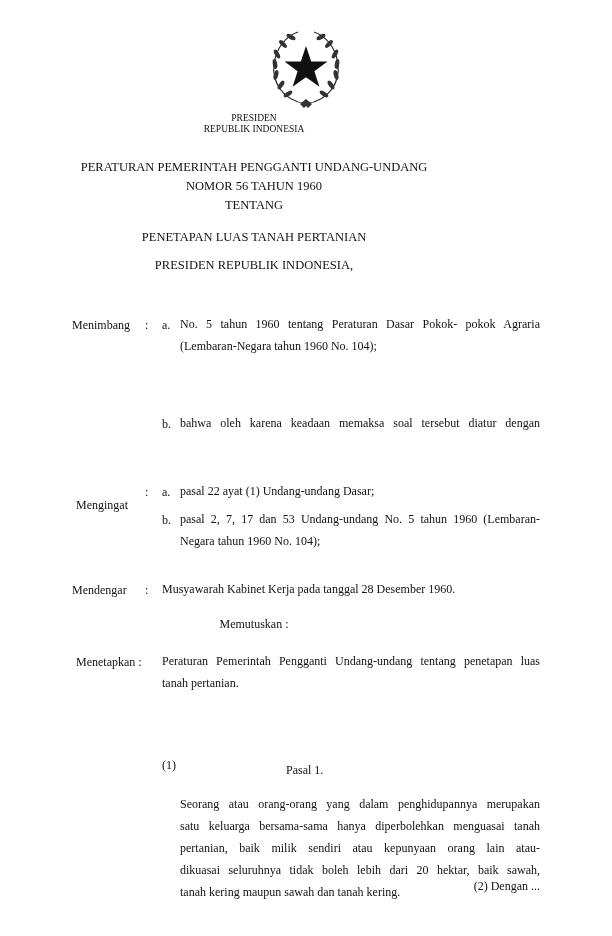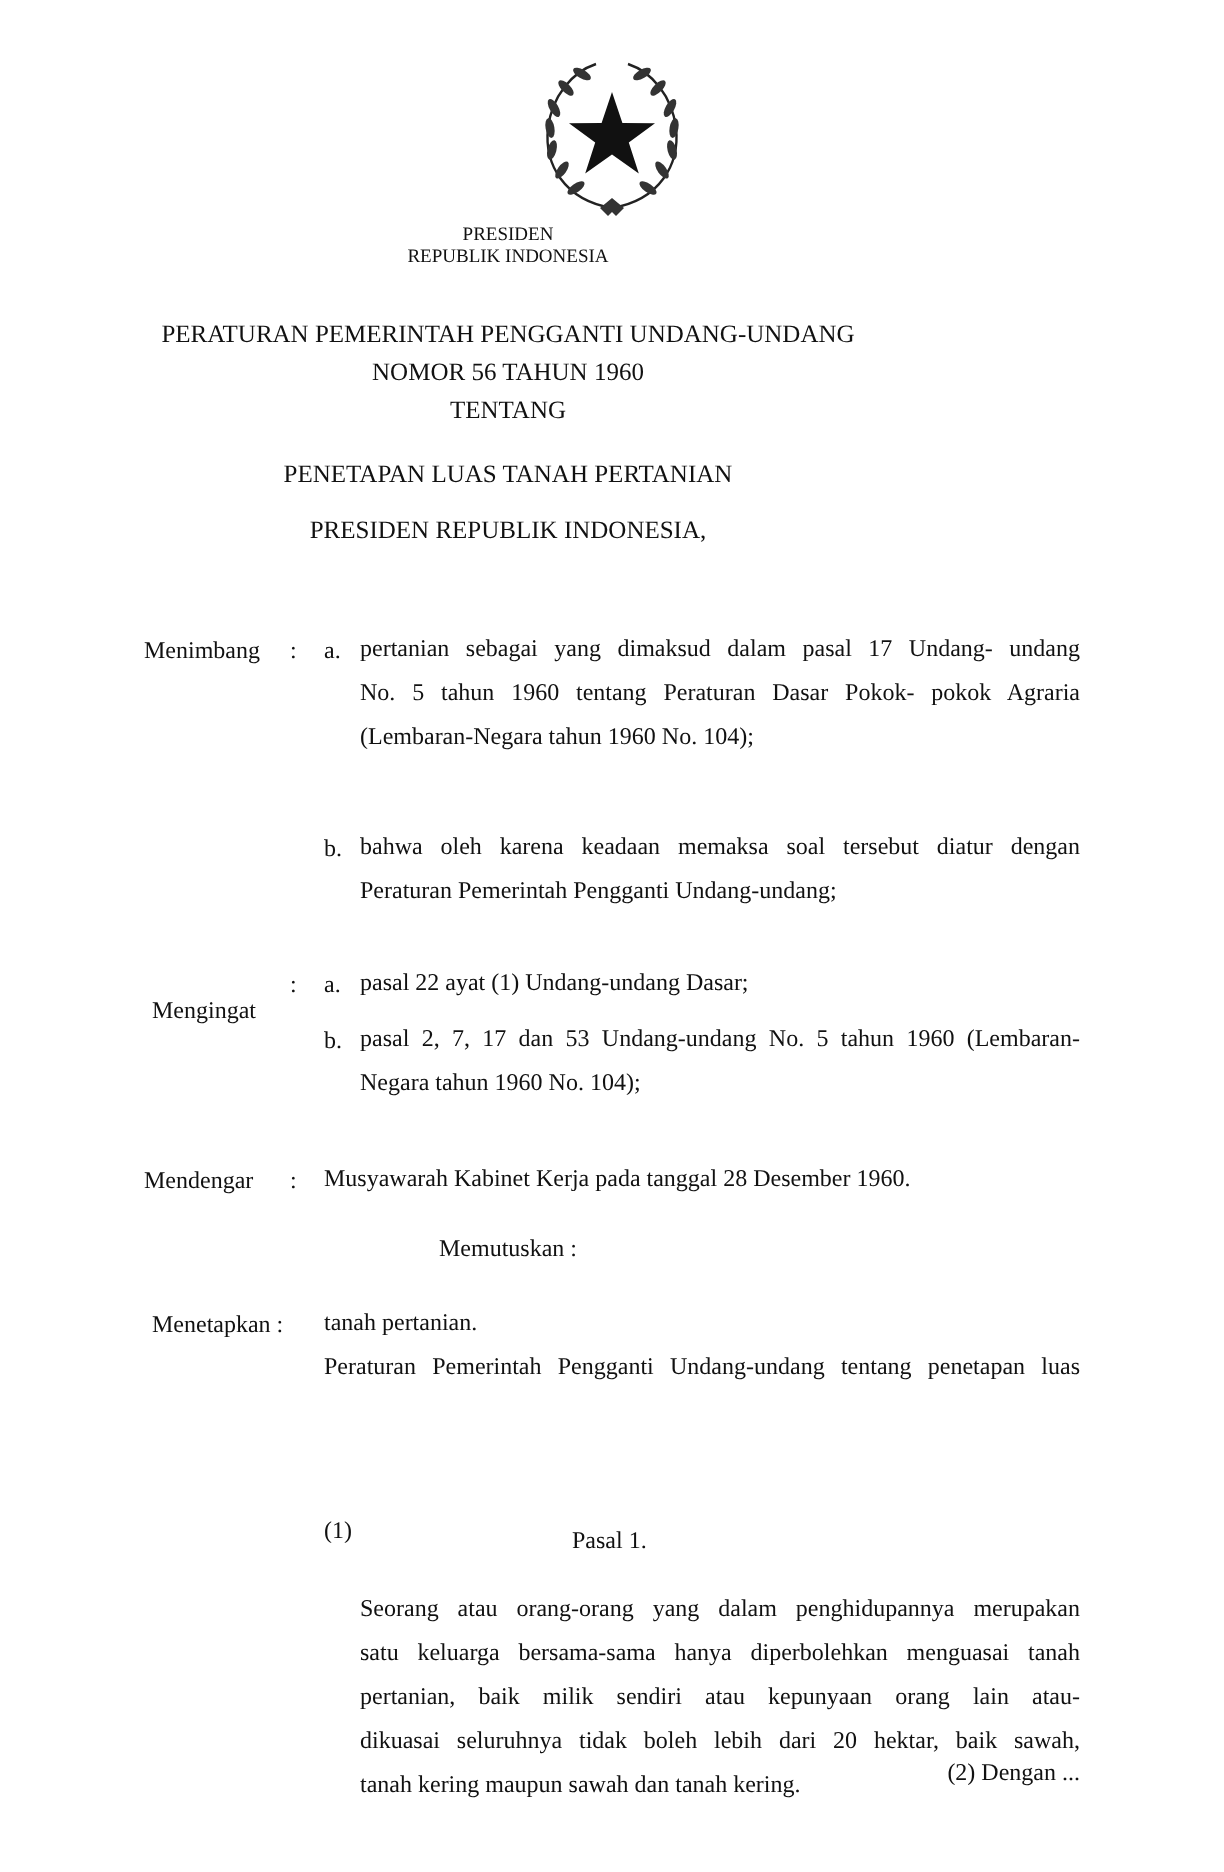--- a/index.html
+++ b/index.html
@@ -65,28 +65,26 @@
 <div class="abs center title" style="top:177px;">NOMOR 56 TAHUN 1960</div>
 <div class="abs center title" style="top:196px;">TENTANG</div>
 <div class="abs center title" style="top:201px;margin-top:27px;">PENETAPAN LUAS TANAH  PERTANIAN</div>
 
 <div class="abs center title" style="top:256px;">PRESIDEN REPUBLIK INDONESIA,</div>
 
 <div class="abs label" style="left:72px; top:318px;">Menimbang</div>
 <div class="abs colon" style="left:145px; top:318px;">:</div>
 <div class="abs item-letter" style="left:162px; top:318px;">a.</div>
 <div class="abs para" style="left:180px; top:313px; width:360px;">
-  <span class="line just">pertanian sebagai yang dimaksud dalam pasal 17 Undang- undang</span>
   <span class="line just">No. 5 tahun 1960 tentang Peraturan Dasar Pokok- pokok Agraria</span>
   <span class="line" style="display:block;">(Lembaran-Negara tahun 1960 No. 104);</span>
 </div>
 <div class="abs item-letter" style="left:162px; top:417px;">b.</div>
 <div class="abs para" style="left:180px; top:412px; width:360px;">
   <span class="line just">bahwa oleh karena keadaan memaksa soal tersebut diatur dengan</span>
-  <span class="line" style="display:block;">Peraturan Pemerintah Pengganti Undang-undang;</span>
 </div>
 
 <div class="abs label" style="left:76px; top:498px;font-family:Liberation Serif, serif;">Mengingat</div>
 <div class="abs colon" style="left:145px; top:485px;">:</div>
 <div class="abs item-letter" style="left:162px; top:485px;">a.</div>
 <div class="abs para" style="left:180px; top:480px; width:360px;">
   <span class="line" style="display:block;">pasal 22 ayat (1) Undang-undang Dasar;</span>
 </div>
 <div class="abs item-letter" style="left:162px; top:513px;">b.</div>
 <div class="abs para" style="left:180px; top:508px; width:360px;">
@@ -97,22 +95,22 @@
 <div class="abs label" style="left:72px; top:583px;">Mendengar</div>
 <div class="abs colon" style="left:145px; top:583px;">:</div>
 <div class="abs para" style="left:162px; top:578px; width:380px;">
   <span class="line" style="display:block;">Musyawarah Kabinet Kerja pada tanggal 28 Desember 1960.</span>
 </div>
 
 <div class="abs center label" style="top:617px;">Memutuskan :</div>
 
 <div class="abs label" style="left:76px; top:655px;">Menetapkan :</div>
 <div class="abs para" style="left:162px; top:650px; width:378px;">
+  <span class="line just">Peraturan Pemerintah Pengganti Undang-undang tentang penetapan luas</span>
   <span class="line" style="display:block;">tanah pertanian.</span>
-  <span class="line just">Peraturan Pemerintah Pengganti Undang-undang tentang penetapan luas</span>
 </div>
 
 <div class="abs label" style="left:286px; top:763px;">Pasal 1.</div>
 <div class="abs label" style="left:162px; top:758px;">(1)</div>
 <div class="abs para" style="left:180px; top:753px; width:360px;margin-top:40px;">
   <span class="line just">Seorang atau orang-orang yang dalam penghidupannya merupakan</span>
   <span class="line just">satu keluarga bersama-sama hanya diperbolehkan menguasai tanah</span>
   <span class="line just">pertanian, baik milik sendiri atau kepunyaan orang lain atau-</span>
   <span class="line just">dikuasai seluruhnya tidak boleh lebih dari 20 hektar, baik sawah,</span>
   <span class="line" style="display:block;">tanah kering maupun sawah dan tanah kering.</span>

